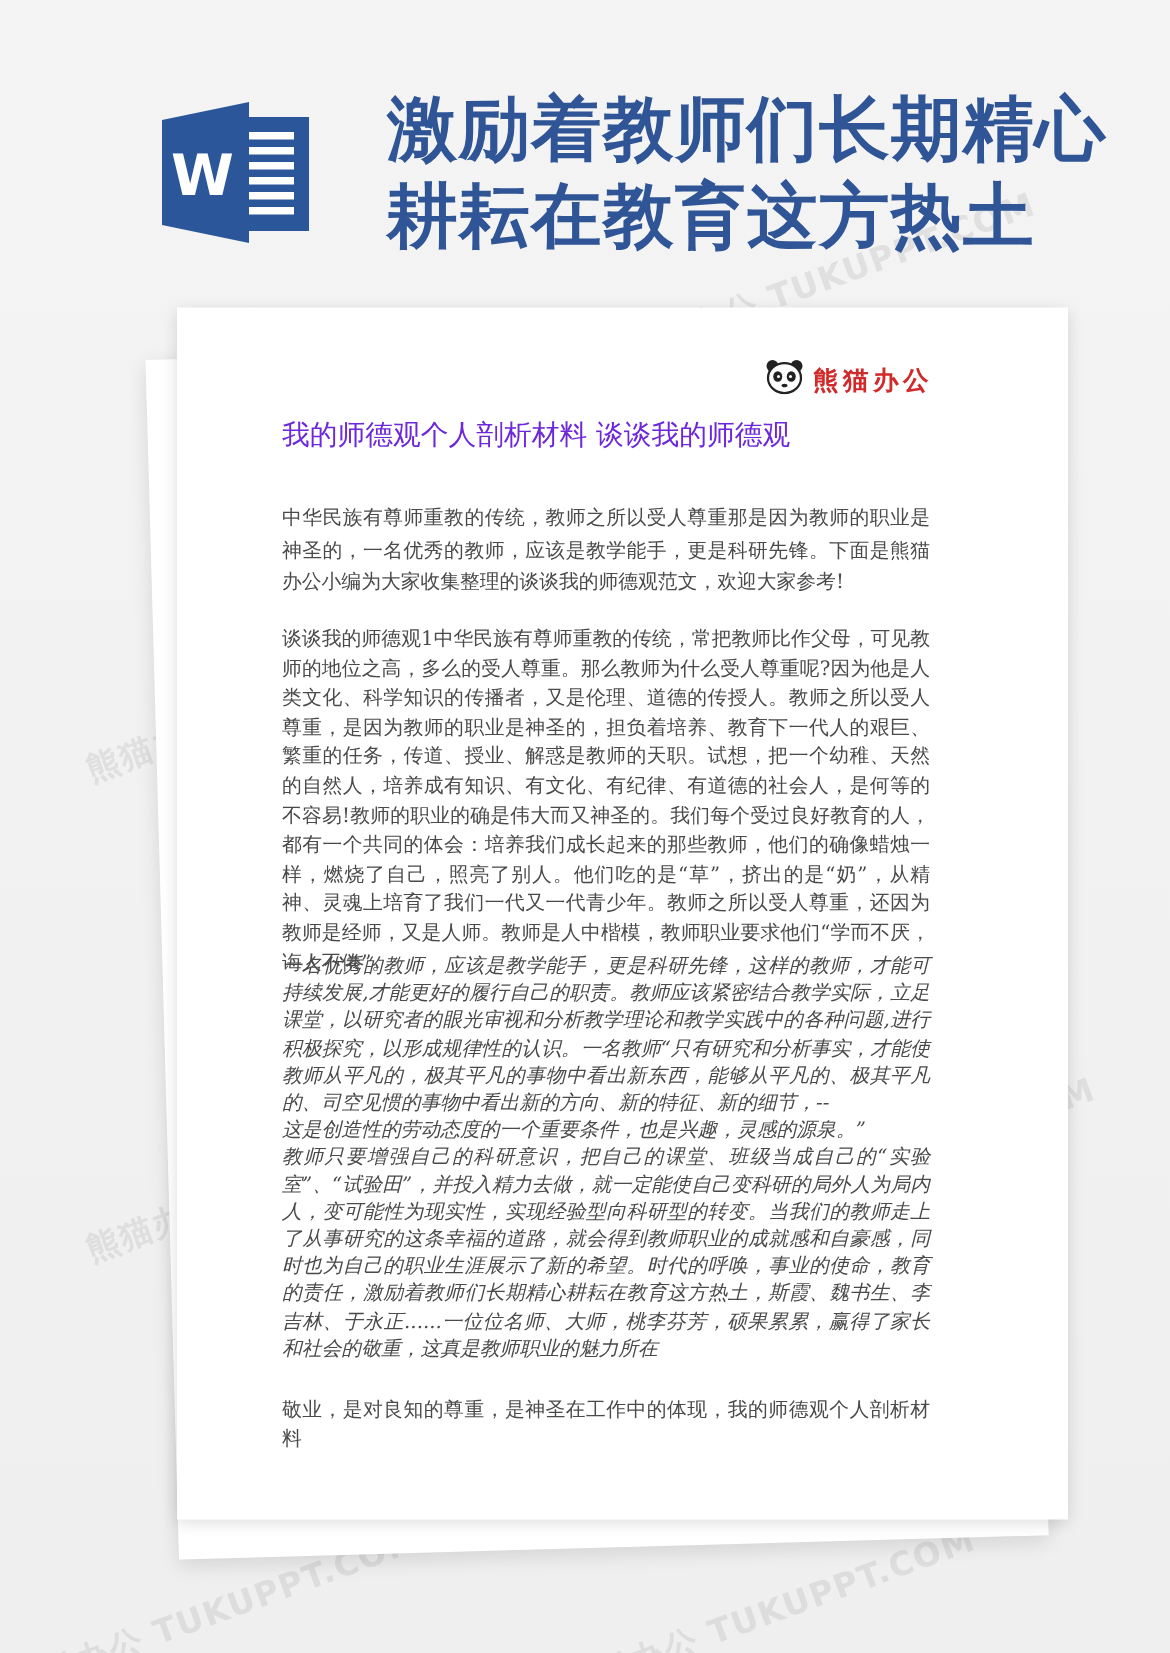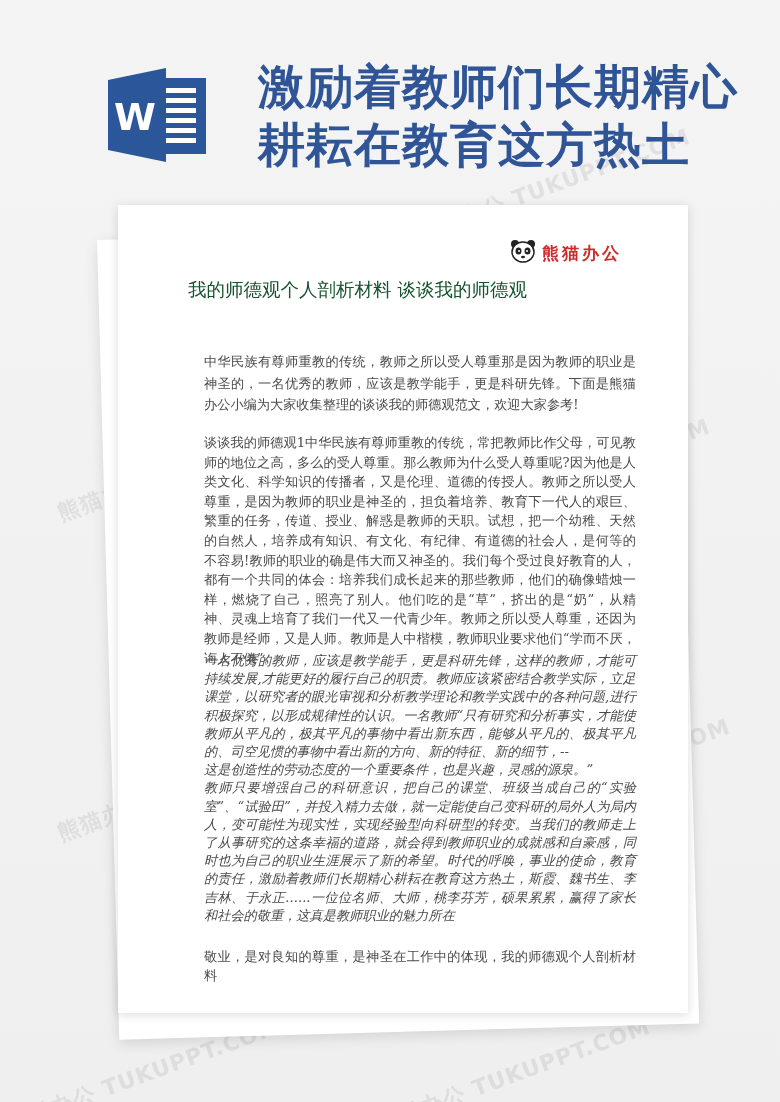--- a/index.html
+++ b/index.html
@@ -19,31 +19,31 @@
     letter-spacing:1px;
     font-family:"DejaVu Serif","Liberation Serif",serif;
   }
   .page-back {
     position:absolute; left:97px; top:240px; width:580px; height:800px;
     background:#fff; transform:rotate(-1.6deg); transform-origin:left top;
     box-shadow:0 4px 14px rgba(0,0,0,0.12);
   }
   .page-front {
     position:absolute; left:118px; top:205px; width:570px; height:808px;
-    background:#fff; box-shadow:0 2px 10px rgba(0,0,0,0.14);
+    background:#fff; box-shadow:0 2px 10px rgba(0,0,0,0.14);padding-left:24px;
   }
   .brand { position:absolute; left:392px; top:34px; display:flex; align-items:center; gap:6px; }
   .brand-text { color:#d02a2a; font-weight:bold; font-size:17px; letter-spacing:3px; font-family:"DejaVu Sans","Liberation Sans",sans-serif; }
   .title {
-    position:absolute; left:70px; top:72px; font-size:18.5px; color:#14532d;
+    position:absolute; left:70px; top:72px; font-size:18.5px; color:#6d28d9;
     font-family:"DejaVu Sans","Liberation Sans",sans-serif; white-space:nowrap;
   }
   .para {
     position:absolute; left:70px; width:432px; font-size:13.2px; color:#4a4a4a;
-    line-height:18.5px; text-align:justify; margin:16px; white-space:pre-wrap;
+    line-height:18.5px; text-align:justify; margin:0; white-space:pre-wrap;
   }
   .watermark {
     position:absolute; color:rgba(160,160,160,0.22); font-size:22px; font-weight:bold;
     transform:rotate(-20deg); white-space:nowrap; pointer-events:none;
     font-family:"DejaVu Sans","Liberation Sans",sans-serif; letter-spacing:1px;
   }
 </style>
 </head>
 <body>
 

